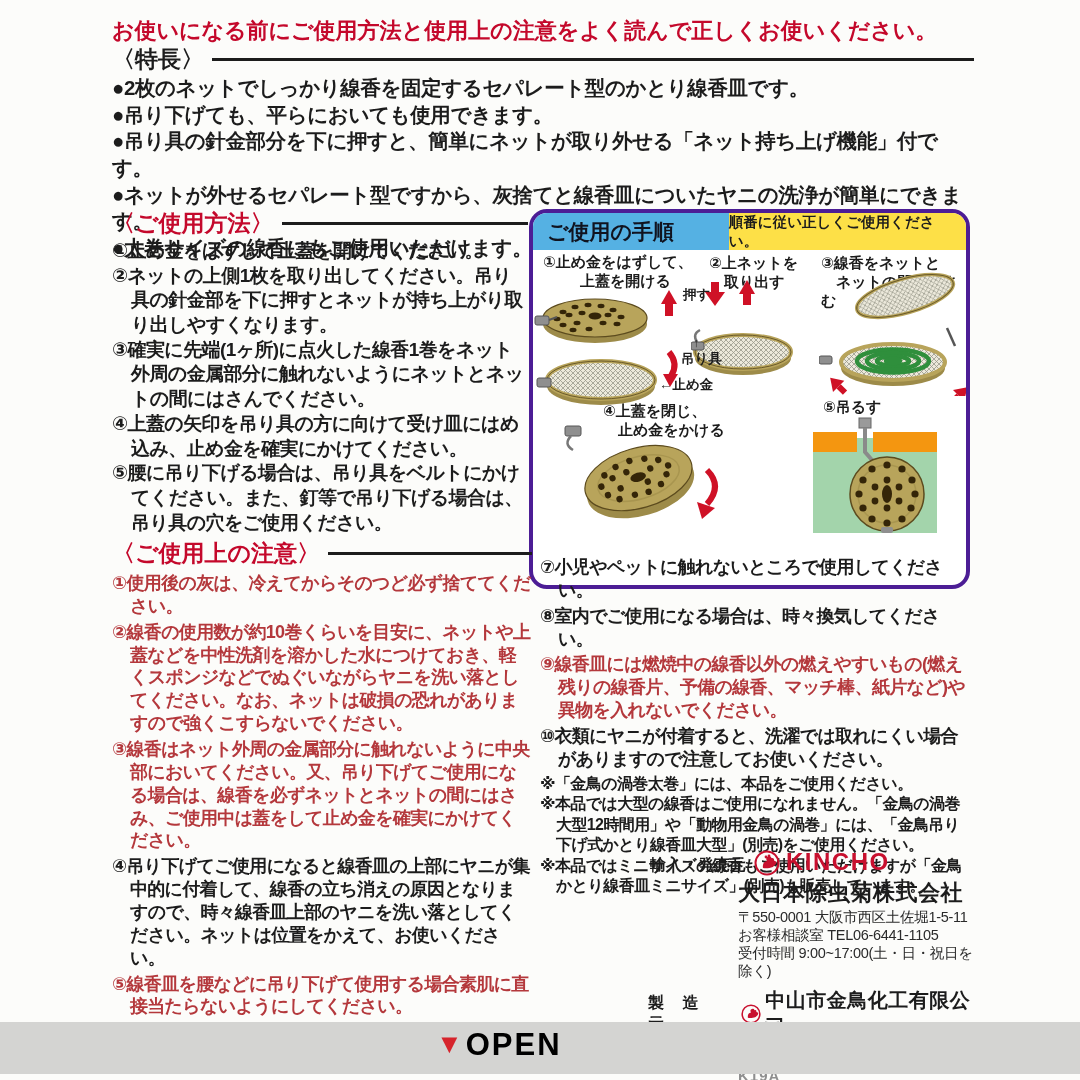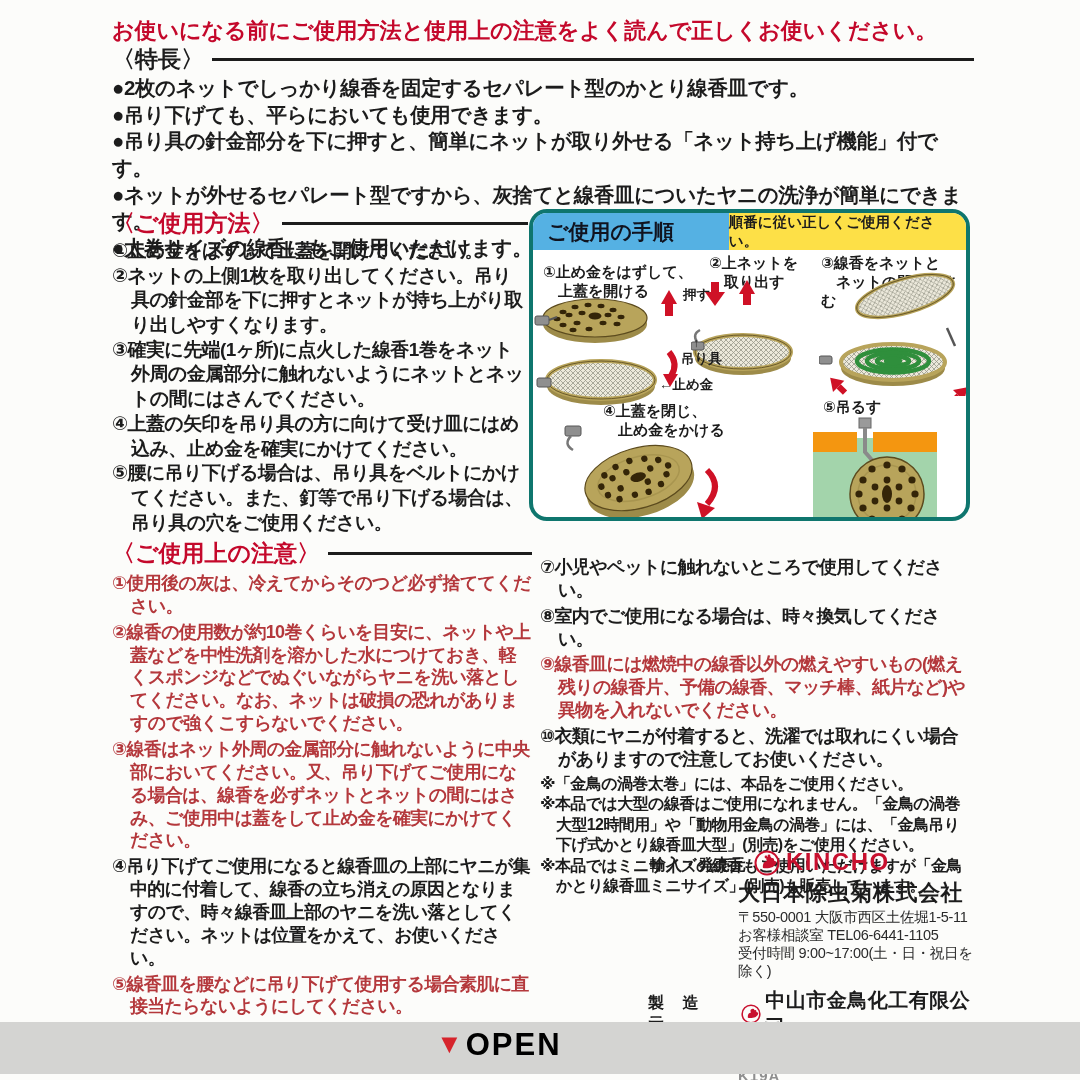--- a/index.html
+++ b/index.html
@@ -14,22 +14,22 @@
   .sec-head .rule{flex:1;border-top:3px solid #1c1c1c;margin-left:8px;}
 
   .features{position:absolute;left:112px;top:44px;width:862px;}
   .feature-item{font-size:20.5px;font-weight:600;line-height:1.3;letter-spacing:-0.4px;}
 
   .usage{position:absolute;left:112px;top:208px;width:416px;}
   .usage .sec-head .label{color:#c4082b;}
   .usage-item{font-size:19px;font-weight:600;line-height:1.3;letter-spacing:-0.6px;
               text-indent:-19px;padding-left:19px;}
 
-  .procedure{position:absolute;left:529px;top:209px;width:441px;height:312px;box-sizing:border-box;
-             border:4px solid #0f766e;border-radius:18px;background:#fff;overflow:hidden;}
+  .procedure{position:absolute;left:529px;top:209px;width:441px;height:380px;box-sizing:border-box;
+             border:4px solid #4c1d95;border-radius:18px;background:#fff;overflow:hidden;}
   .proc-header{display:flex;height:37px;}
   .proc-title{background:#55b1e3;flex:0 0 42%;display:flex;align-items:center;padding-left:14px;
               font-size:21px;font-weight:700;color:#10131f;}
   .proc-sub{background:#fde047;flex:1;display:flex;align-items:center;justify-content:flex-end;
             padding-right:8px;font-size:14.5px;font-weight:700;}
   .proc-body{position:relative;height:283px;}
   .step-label{position:absolute;font-size:15px;font-weight:700;line-height:1.25;white-space:pre-line;}
   .anno{position:absolute;font-size:13.5px;font-weight:700;}
   .proc-svg{position:absolute;}
 
@@ -92,21 +92,21 @@
     <div class="usage-item jp">④上蓋の矢印を吊り具の方に向けて受け皿にはめ込み、止め金を確実にかけてください。</div>
     <div class="usage-item jp">⑤腰に吊り下げる場合は、吊り具をベルトにかけてください。また、釘等で吊り下げる場合は、吊り具の穴をご使用ください。</div>
   </div>
 
   <div class="procedure">
     <div class="proc-header">
       <div class="proc-title">ご使用の手順</div>
       <div class="proc-sub jp">順番に従い正しくご使用ください。</div>
     </div>
     <div class="proc-body">
-      <div class="step-label" style="left:10px;top:13px;">①止め金をはずして、
+      <div class="step-label" style="left:10px;top:3px;text-align:center;">①止め金をはずして、
 　上蓋を開ける</div>
       <div class="step-label" style="left:176px;top:4px;">②上ネットを
 　取り出す</div>
       <div class="step-label" style="left:288px;top:4px;">③線香をネットと
 　ネットの間にはさむ</div>
       <div class="step-label" style="left:70px;top:152px;">④上蓋を閉じ、
 　止め金をかける</div>
       <div class="step-label" style="left:290px;top:148px;">⑤吊るす</div>
 
       <svg class="proc-svg" style="left:0px;top:38px;" width="150" height="120" viewBox="0 0 150 120">

